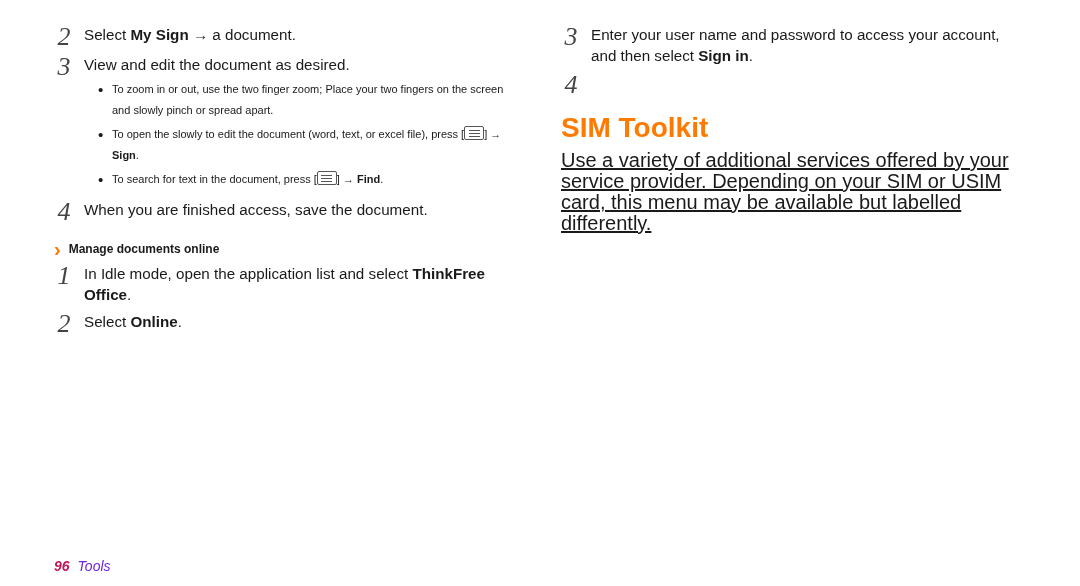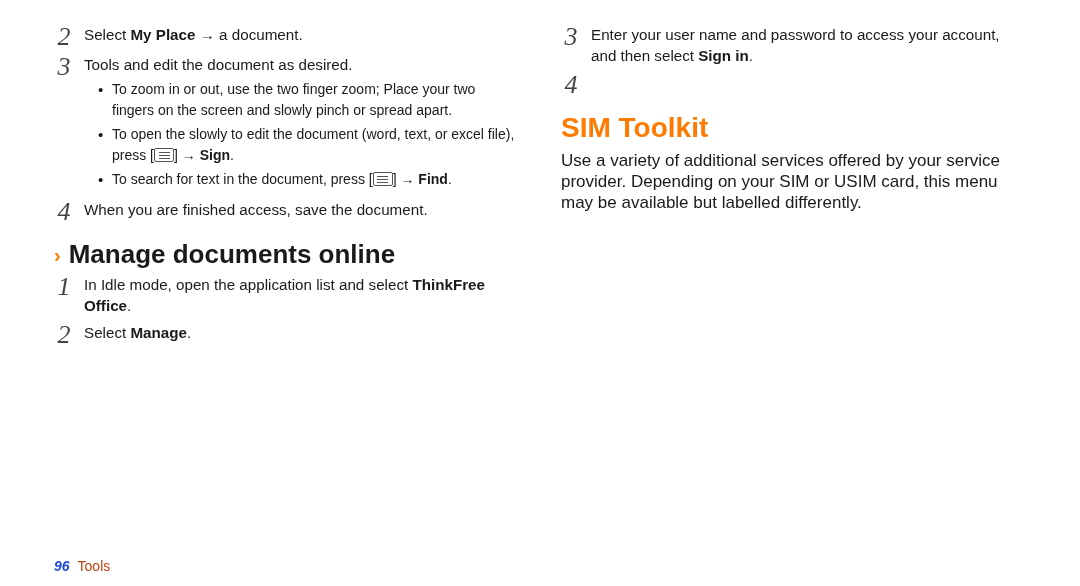--- a/index.html
+++ b/index.html
@@ -43,50 +43,51 @@
   .bullets {
     margin-top: 4px;
   }
   .bullet {
     display: flex;
     gap: 6px;
     margin-bottom: 3px;
     padding-left: 14px;
   }
   .dot { width: 8px; flex: none; font-size: 15.2px; line-height: 21px; }
-  .bt { font-size: 14px; line-height: 21px; flex: 1; }
+  .bt { font-size: 11px; line-height: 21px; flex: 1; }
   .bold { font-weight: 700; }
   .subheading {
     display: flex;
     align-items: center;
     gap: 8px;
     margin-top: 16px;
     margin-bottom: 4px;
   }
   .chev {
     color: #ff7a00;
     font-size: 20px;
     font-weight: 700;
     line-height: 1;
   }
   .subheading-text {
-    font-size: 26px;
+    font-size: 12px;
     font-weight: 700;
   }
   .section-heading {
     color: #ff7a00;
     font-size: 28px;
     font-weight: 700;
     margin-top: 16px;
     margin-bottom: 6px;
   }
   .para {
-    font-size: 17px;
+    font-size: 20px;
     line-height: 21px;
     margin-bottom: 4px;
+    text-decoration: underline;
   }
   .menu-icon {
     display: inline-block;
     width: 20px;
     height: 14px;
     border: 1px solid #555;
     border-radius: 2px;
     position: relative;
     vertical-align: -2px;
     background:
@@ -94,42 +95,42 @@
       linear-gradient(#555,#555) center 6px / 11px 1.4px no-repeat,
       linear-gradient(#555,#555) center 9px / 11px 1.4px no-repeat;
   }
   .footer {
     display: flex;
     align-items: baseline;
     gap: 8px;
     padding-top: 6px;
     font-size: 14px;
   }
-  .footer .pg { font-style: italic; font-weight: 700; color: #1d4ed8; }
-  .footer .sec { color: #c2410c; margin-top: 14px; }
+  .footer .pg { font-style: italic; font-weight: 700; color: #be185d; }
+  .footer .sec { font-style: italic; color: #6d28d9; margin-top: 14px; }
 </style>
 </head>
 <body>
 
 <div class="page">
   <div class="cols">
 
     <div class="col">
 
       <div class="step">
         <div class="step-num">2</div>
         <div class="step-body">
-          <span>Select </span><span class="bold">My Place</span><span> → a document.</span>
+          <span>Select </span><span class="bold">My Sign</span><span> → a document.</span>
         </div>
       </div>
 
       <div class="step">
         <div class="step-num">3</div>
         <div class="step-body">
-          <div>Tools and edit the document as desired.</div>
+          <div>View and edit the document as desired.</div>
           <div class="bullets">
 
             <div class="bullet">
               <div class="dot">•</div>
               <div class="bt">To zoom in or out, use the two finger zoom; Place your two fingers on the screen and slowly pinch or spread apart.</div>
             </div>
 
             <div class="bullet">
               <div class="dot">•</div>
               <div class="bt">
@@ -161,21 +162,21 @@
       <div class="step">
         <div class="step-num">1</div>
         <div class="step-body">
           <span>In Idle mode, open the application list and select </span><span class="bold">ThinkFree Office</span><span>.</span>
         </div>
       </div>
 
       <div class="step">
         <div class="step-num">2</div>
         <div class="step-body">
-          <span>Select </span><span class="bold">Manage</span><span>.</span>
+          <span>Select </span><span class="bold">Online</span><span>.</span>
         </div>
       </div>
 
     </div>
 
     <div class="col">
 
       <div class="step">
         <div class="step-num">3</div>
         <div class="step-body">

